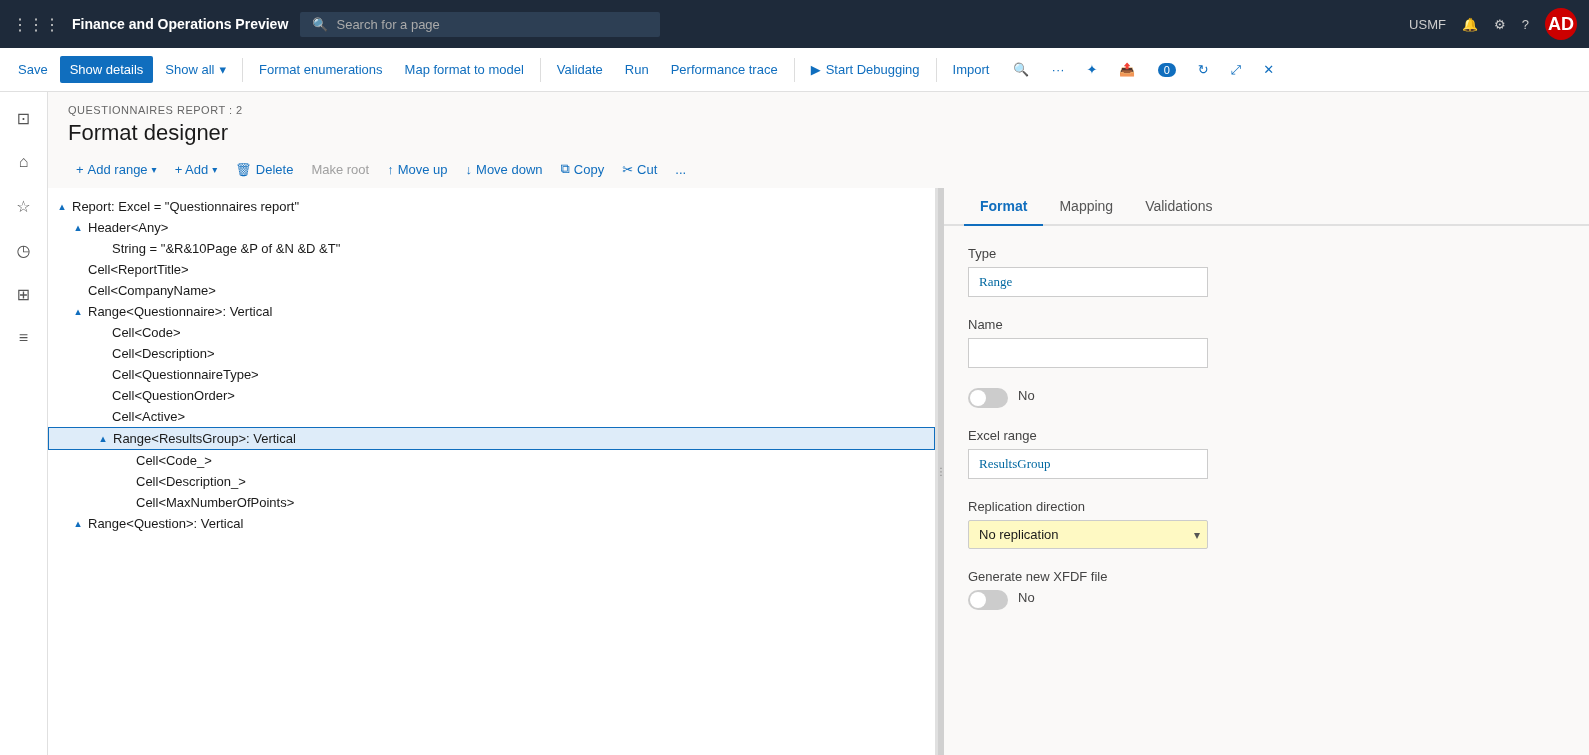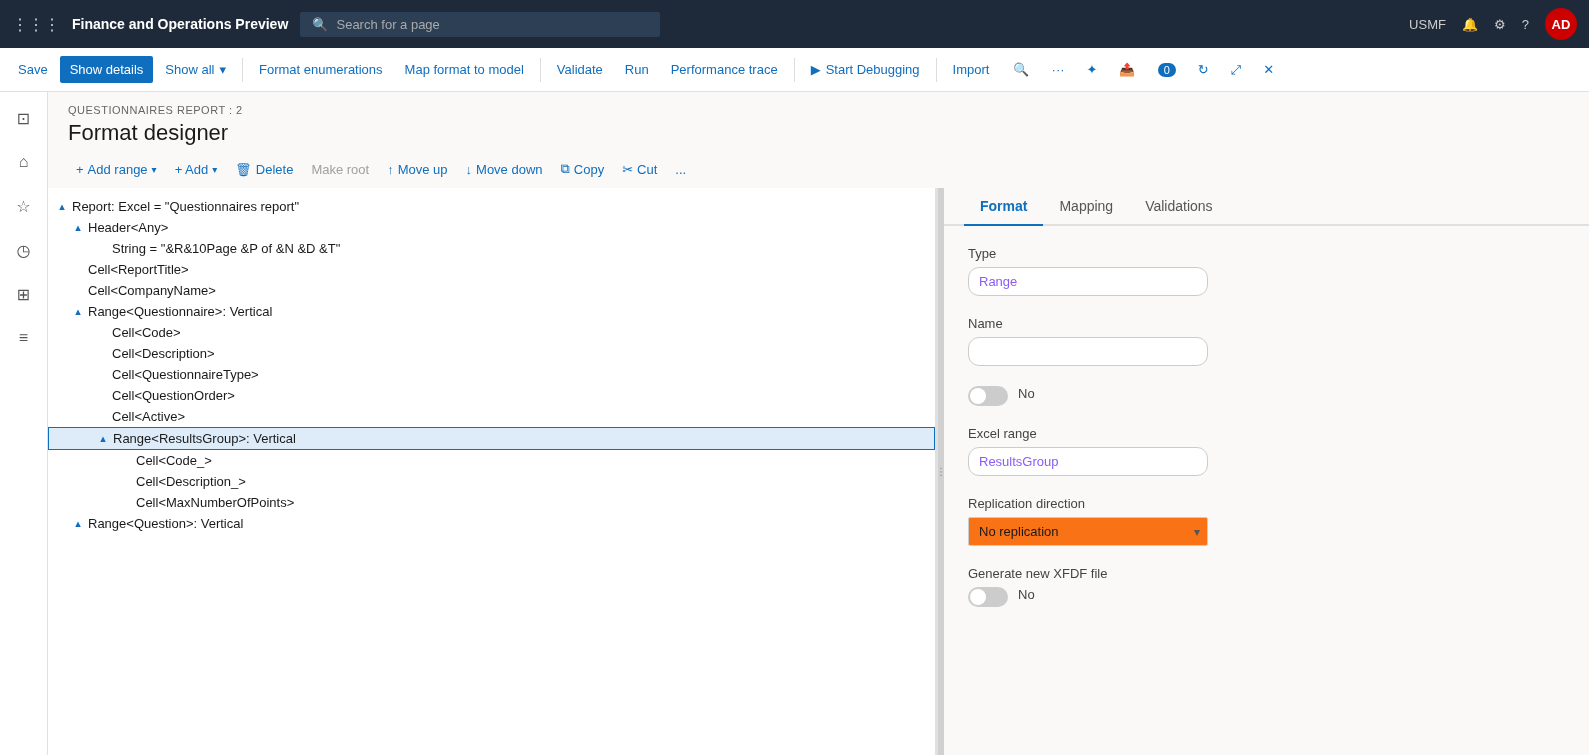--- a/index.html
+++ b/index.html
@@ -36,21 +36,21 @@
       font-size: 13px;
       width: 280px;
     }
     .top-nav .search-bar input::placeholder { color: #aaa; }
     .top-nav .spacer { flex: 1; }
     .top-nav .nav-actions { display: flex; align-items: center; gap: 16px; color: #ccc; font-size: 13px; }
     .top-nav .nav-actions span { cursor: pointer; }
     .top-nav .avatar {
       width: 32px; height: 32px; border-radius: 50%;
       background: #c00; color: #fff; display: flex; align-items: center; justify-content: center;
-      font-weight: 700; font-size: 13px; cursor: pointer;
+      font-weight: 700; font-size: 18px; cursor: pointer;
     }
 
     
     .command-bar {
       background: #fff;
       border-bottom: 1px solid #e0e0e0;
       height: 44px;
       display: flex;
       align-items: center;
       padding: 0 8px;
@@ -186,24 +186,25 @@
       padding: 20px 24px;
     }
     .form-group {
       margin-bottom: 20px;
     }
     .form-label {
       font-size: 13px; color: #444; margin-bottom: 6px; display: block;
     }
     .form-input {
       width: 100%; padding: 6px 10px;
-      border: 1px solid #ccc; border-radius: 11px;
-      font-size: 13px; background: #fff; color: #8b5cf6;
+      border: 1px solid #ccc; border-radius: 0;
+      font-size: 13px; background: #fff; color: #0369a1;
       outline: none;
       max-width: 240px;
+      font-family: Liberation Serif, serif;
     }
 
     .toggle-row {
       display: flex; align-items: flex-start; gap: 10px;
     }
     .toggle {
       width: 40px; height: 20px;
       background: #ccc; border-radius: 10px;
       position: relative; cursor: pointer; flex-shrink: 0;
     }
@@ -215,21 +216,21 @@
     }
     .toggle .knob.off { left: 2px; }
     .toggle-label { font-size: 13px; color: #444; }
 
     .form-select-wrap {
       position: relative; max-width: 240px;
     }
     .form-select {
       width: 100%; padding: 6px 30px 6px 10px;
       border: 1px solid #ccc; border-radius: 2px;
-      font-size: 13px; background: #f97316; color: #1a1a1a;
+      font-size: 13px; background: #fef9c3; color: #1a1a1a;
       appearance: none; outline: none; cursor: pointer;
     }
     .select-arrow {
       position: absolute; right: 8px; top: 50%; transform: translateY(-50%);
       pointer-events: none; color: #555; font-size: 12px;
     }
 
     
     .resize-handle {
       width: 6px;

